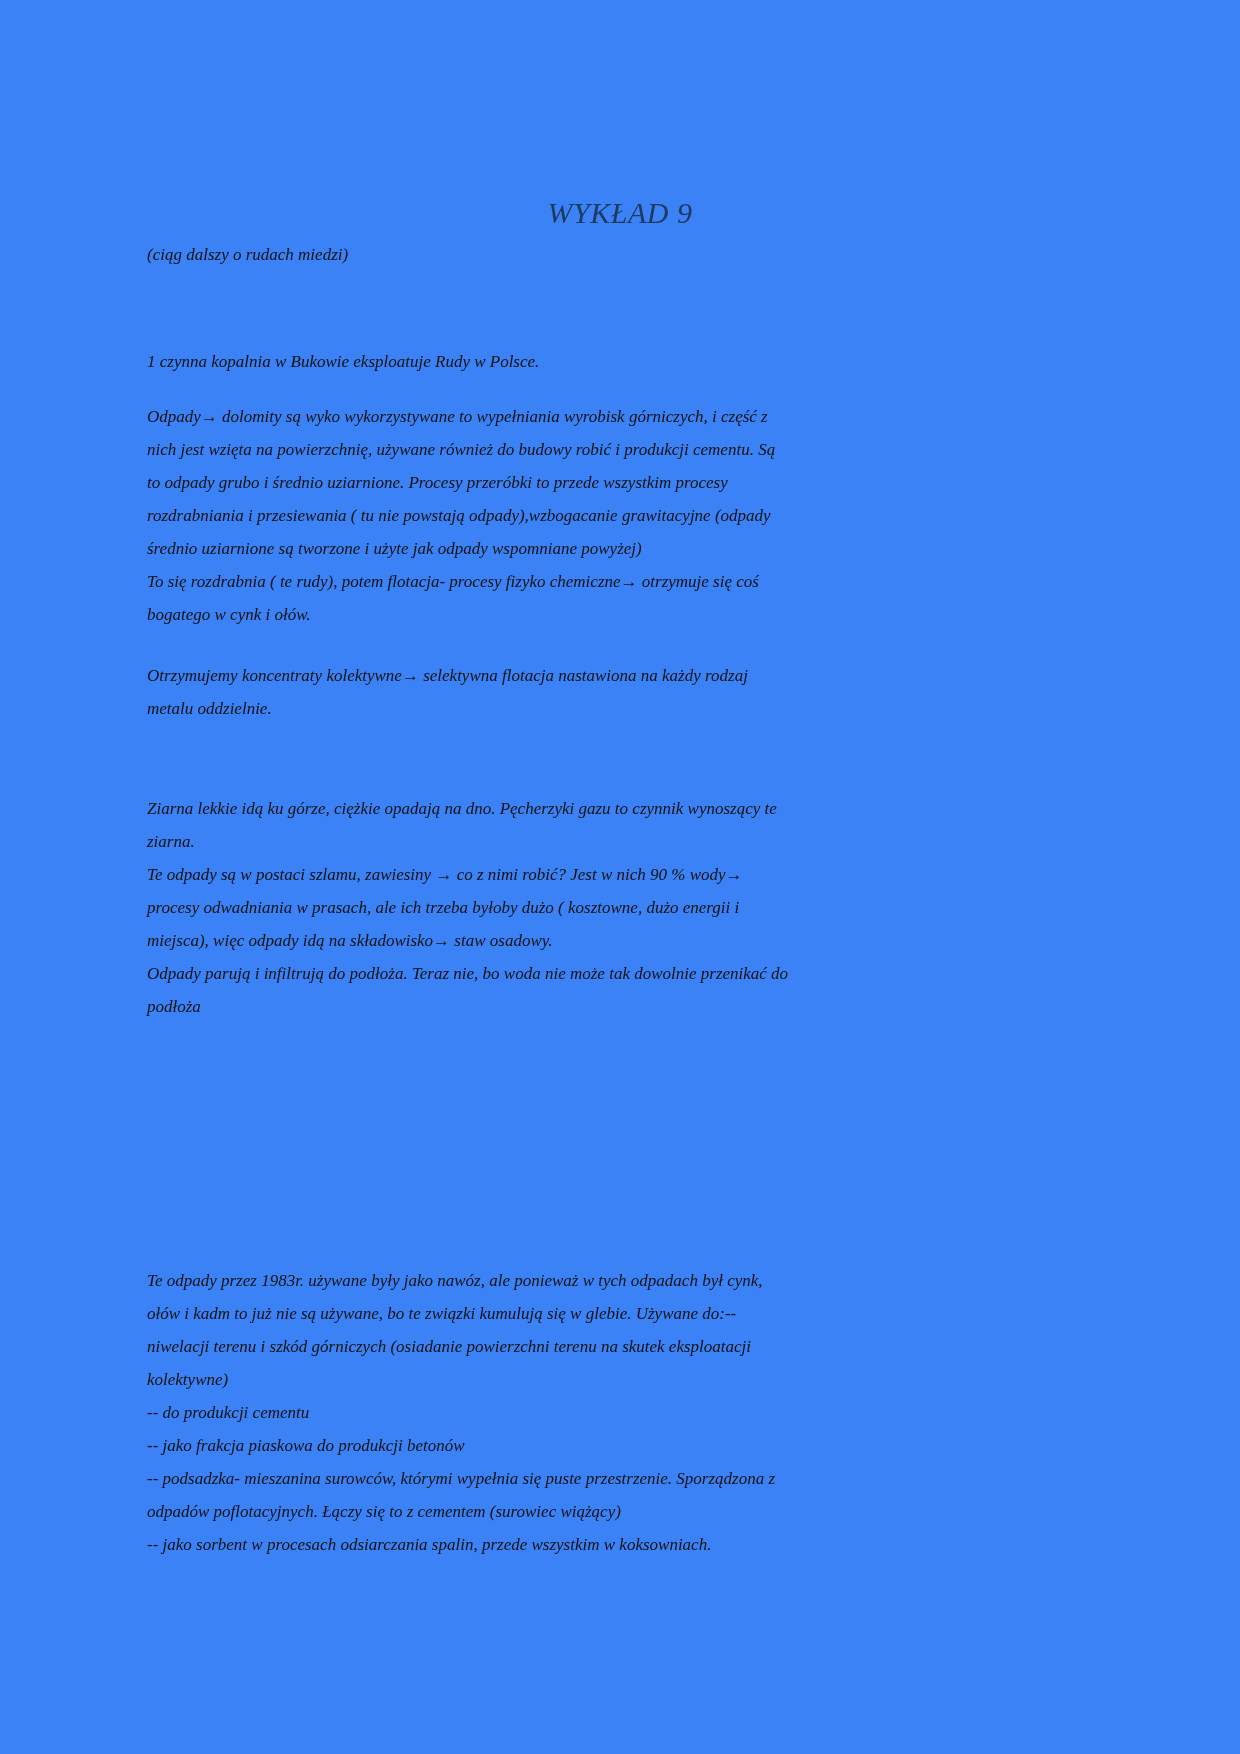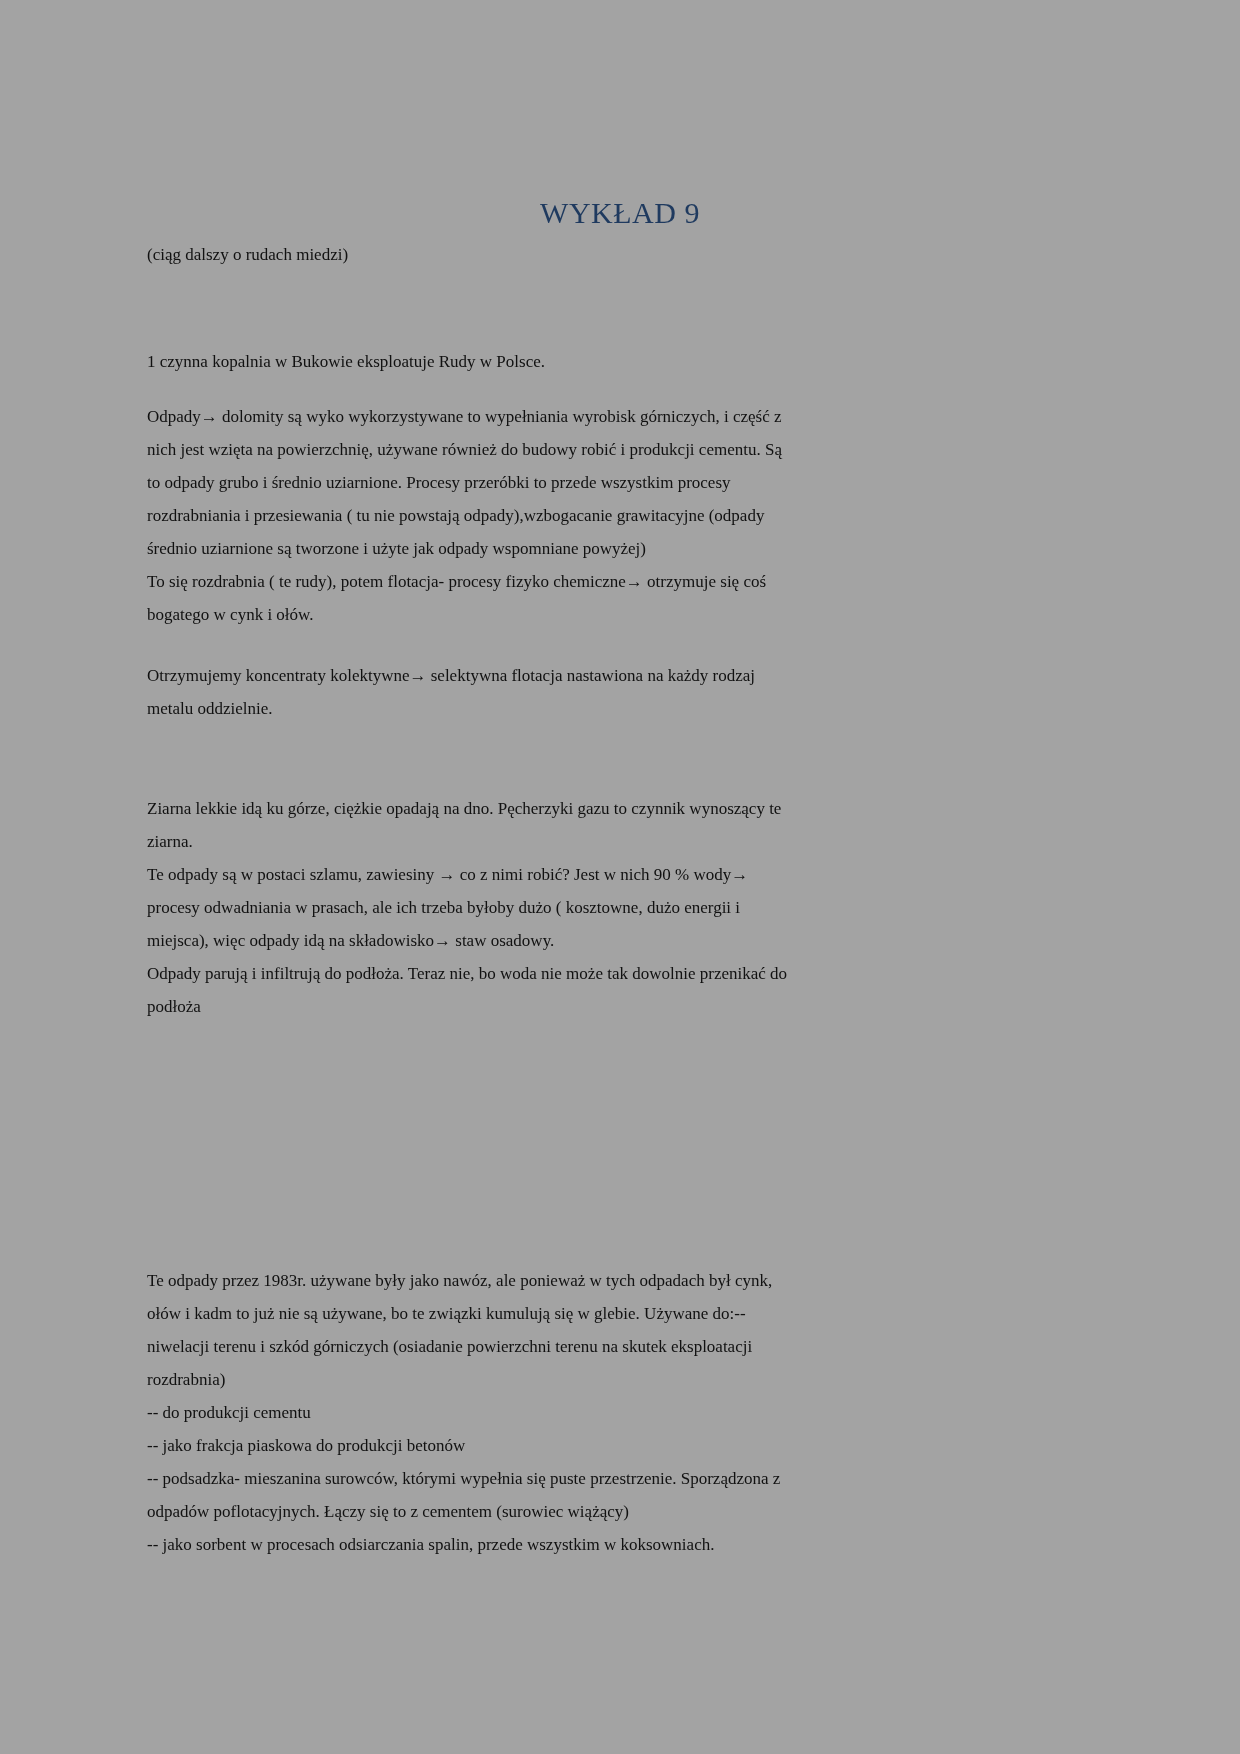--- a/index.html
+++ b/index.html
@@ -13,21 +13,22 @@
       position: relative;
       overflow: hidden;
       font-family: "Liberation Serif", "DejaVu Serif", serif;
       color: #111111;
     }
     .page {
       position: absolute;
       left: 0; top: 0;
       width: 1240px;
       height: 1754px;
-      background: #a3a3a3;
+      background: #3b82f6;
+      font-style: italic;
     }
     .title {
       position: absolute;
       top: 196px;
       left: 0;
       width: 1240px;
       text-align: center;
       font-size: 30px;
       color: #1f3a5f;
       letter-spacing: 0.5px;
@@ -90,21 +91,21 @@
     <span class="line">procesy odwadniania w prasach, ale ich trzeba byłoby dużo ( kosztowne, dużo energii i</span>
     <span class="line">miejsca), więc odpady idą na składowisko→ staw osadowy.</span>
     <span class="line">Odpady parują i infiltrują do podłoża. Teraz nie, bo woda nie może tak dowolnie przenikać do</span>
     <span class="line">podłoża</span>
   </p>
 
   <p class="block" style="top:1264px;">
     <span class="line">Te odpady przez 1983r. używane były jako nawóz, ale ponieważ w tych odpadach był cynk,</span>
     <span class="line">ołów i kadm to już nie są używane, bo te związki kumulują się w glebie. Używane do:--</span>
     <span class="line">niwelacji terenu i szkód górniczych (osiadanie powierzchni terenu na skutek eksploatacji</span>
-    <span class="line">rozdrabnia)</span>
+    <span class="line">kolektywne)</span>
     <span class="line">-- do produkcji cementu</span>
     <span class="line">-- jako frakcja piaskowa do produkcji betonów</span>
     <span class="line">-- podsadzka- mieszanina surowców, którymi wypełnia się puste przestrzenie. Sporządzona z</span>
     <span class="line">odpadów poflotacyjnych. Łączy się to z cementem (surowiec wiążący)</span>
     <span class="line">-- jako sorbent w procesach odsiarczania spalin, przede wszystkim w koksowniach.</span>
   </p>
 
 </div>
 
 </body></html>

